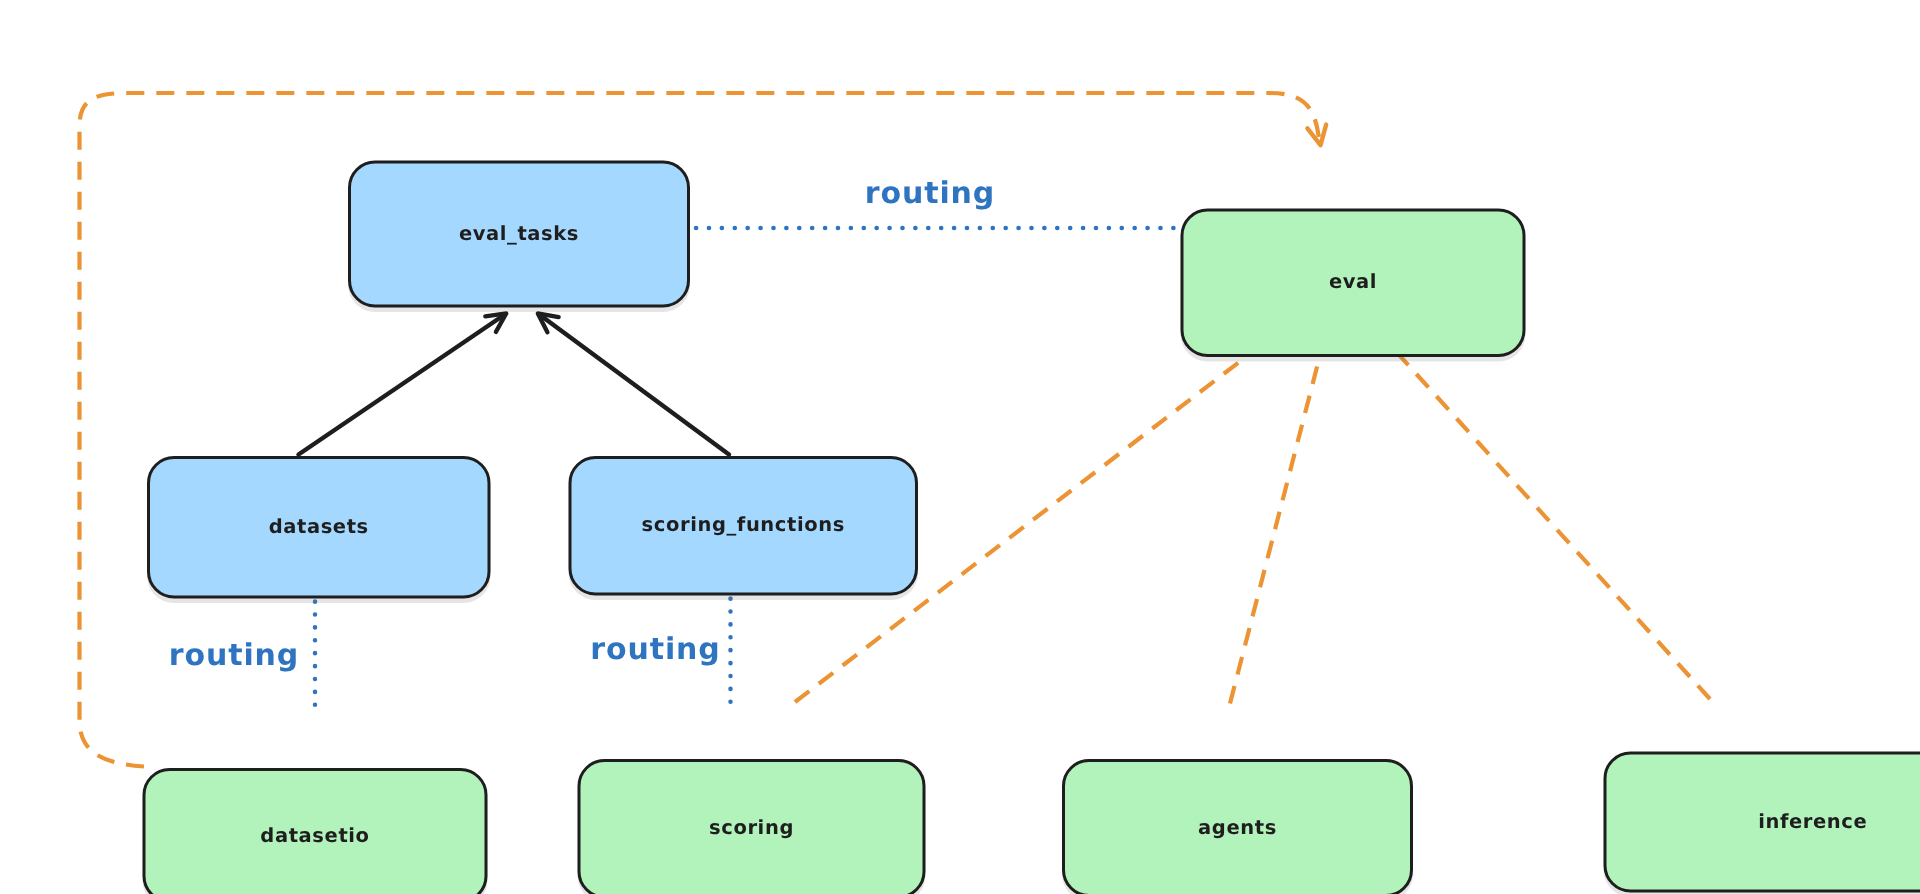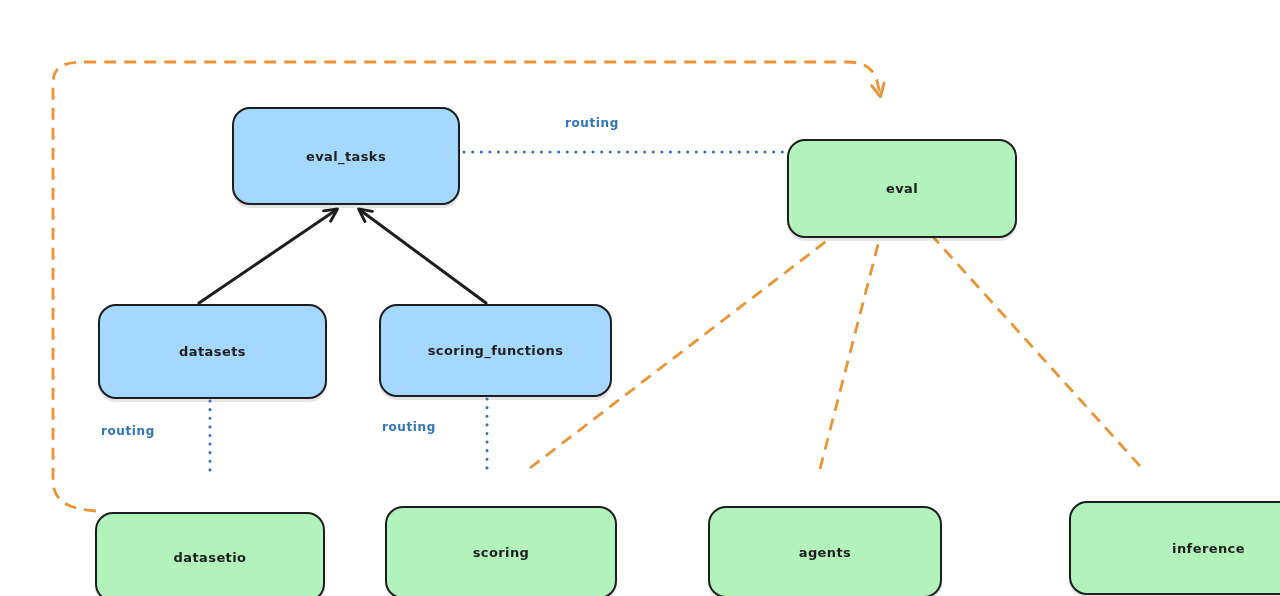--- a/index.html
+++ b/index.html
@@ -61,23 +61,24 @@
     font-weight: 600;
     letter-spacing: 0.4px;
     color: var(--text-dark);
     box-shadow: 0 3px 0 rgba(110,110,110,0.18);
   }
   .node.blue { background: var(--node-blue-fill); }
   .node.green { background: var(--node-green-fill); margin-top: 36px; }
   .routing-label {
     position: absolute;
     color: var(--routing-blue);
-    font-size: 12px;
+    font-size: 20px;
     font-weight: 700;
     letter-spacing: 0.6px;
+    text-align: center;
     width: 110px;
   }
 </style>
 </head>
 <body>
 
 <div class="canvas">
 
   <svg class="edges-layer" viewBox="0 0 1280 596" xmlns="http://www.w3.org/2000/svg">
     <defs>

